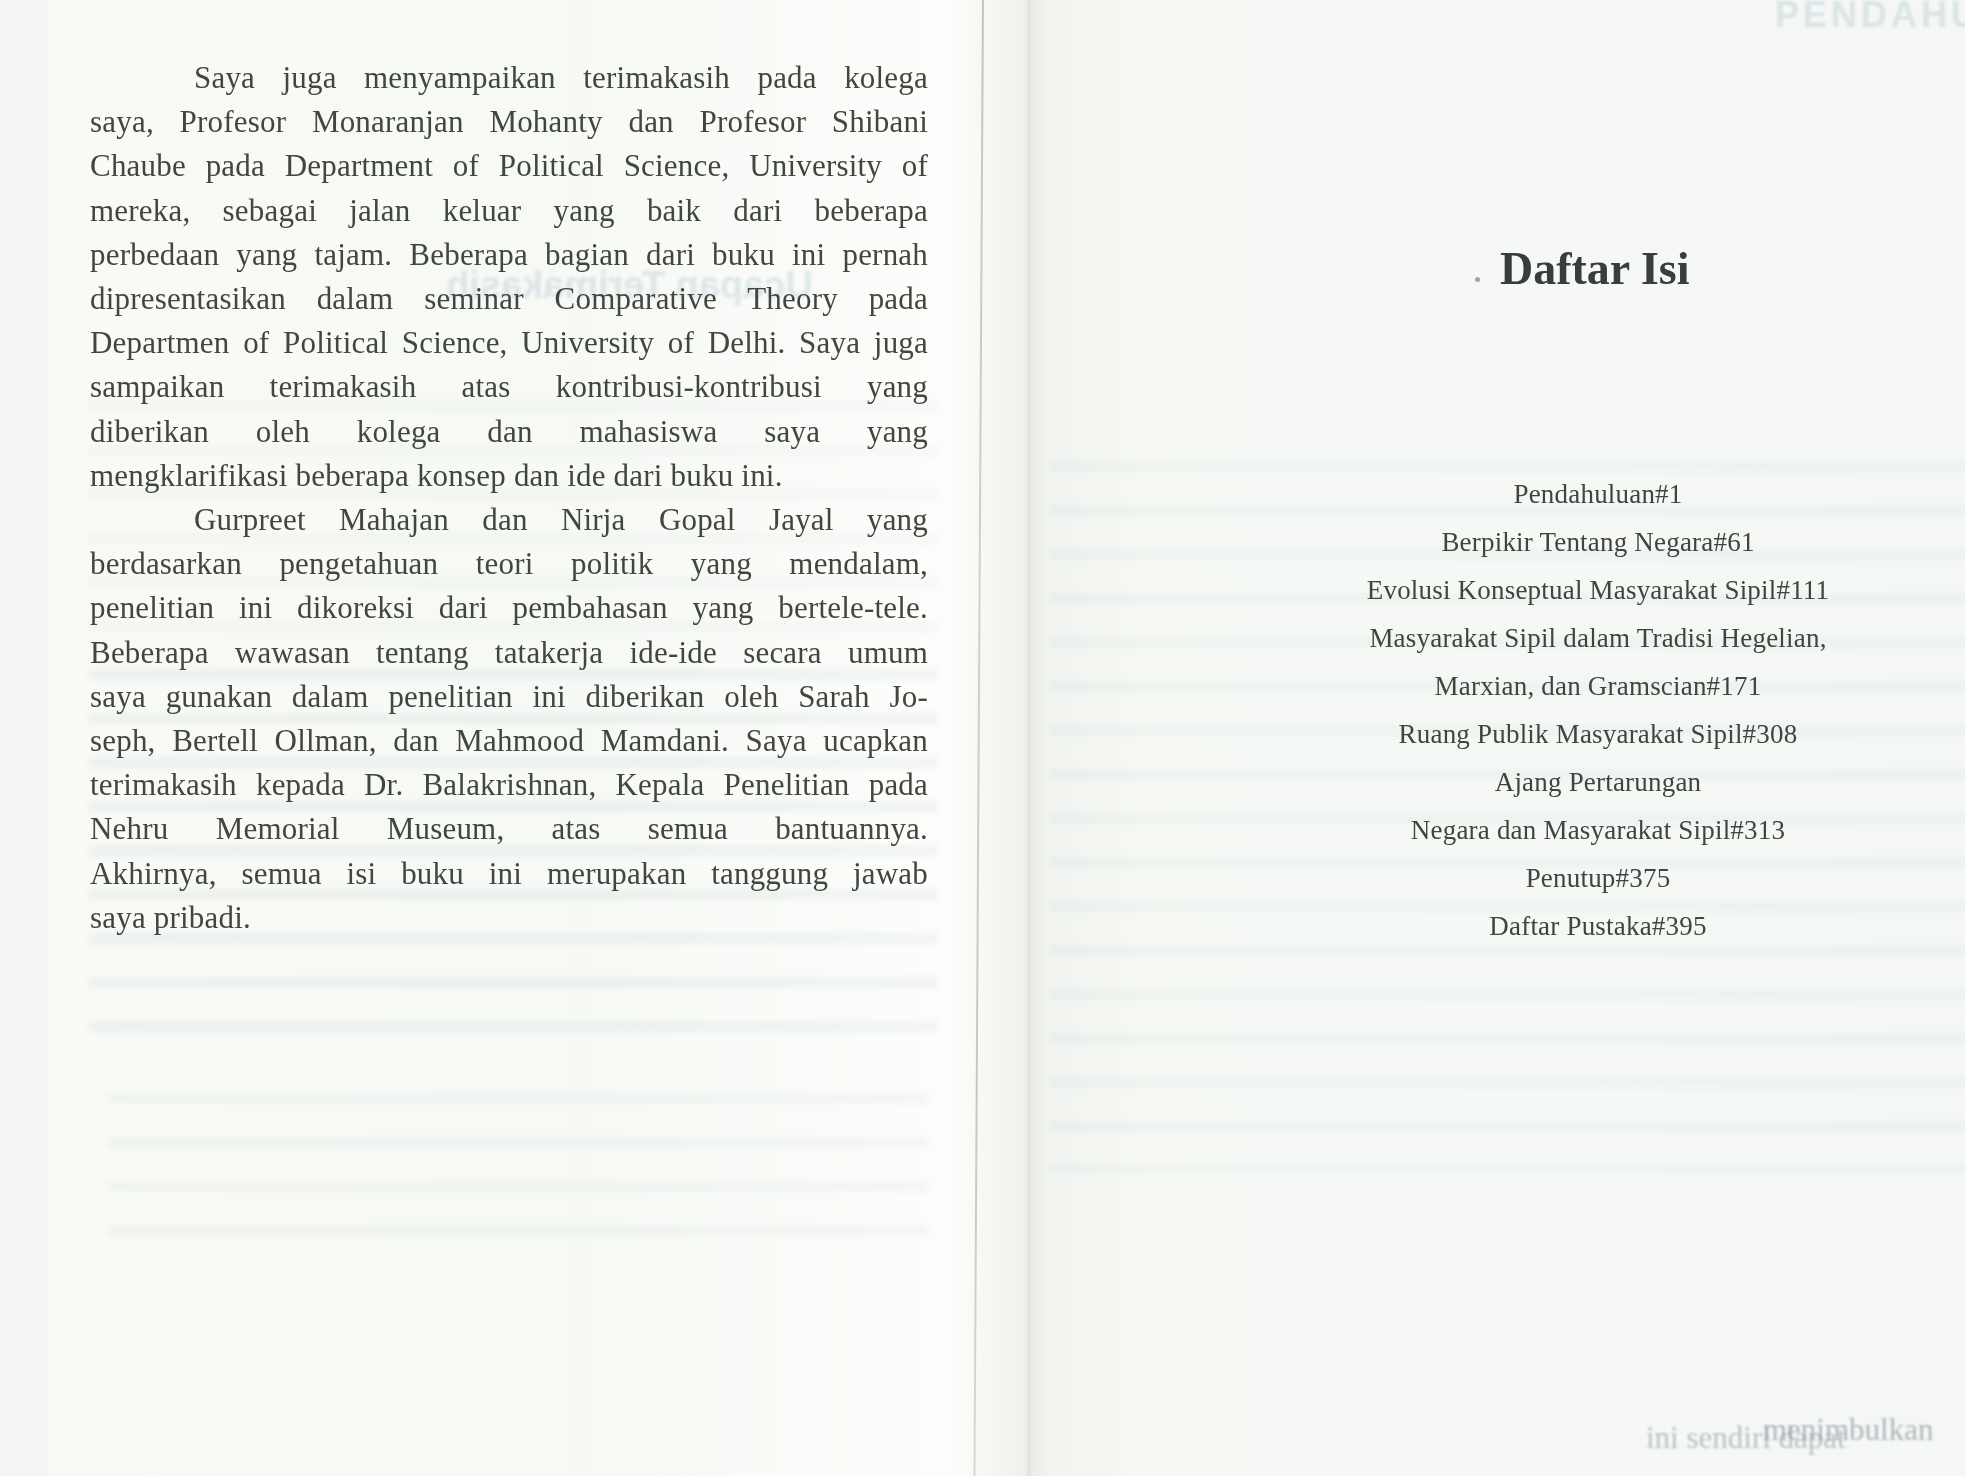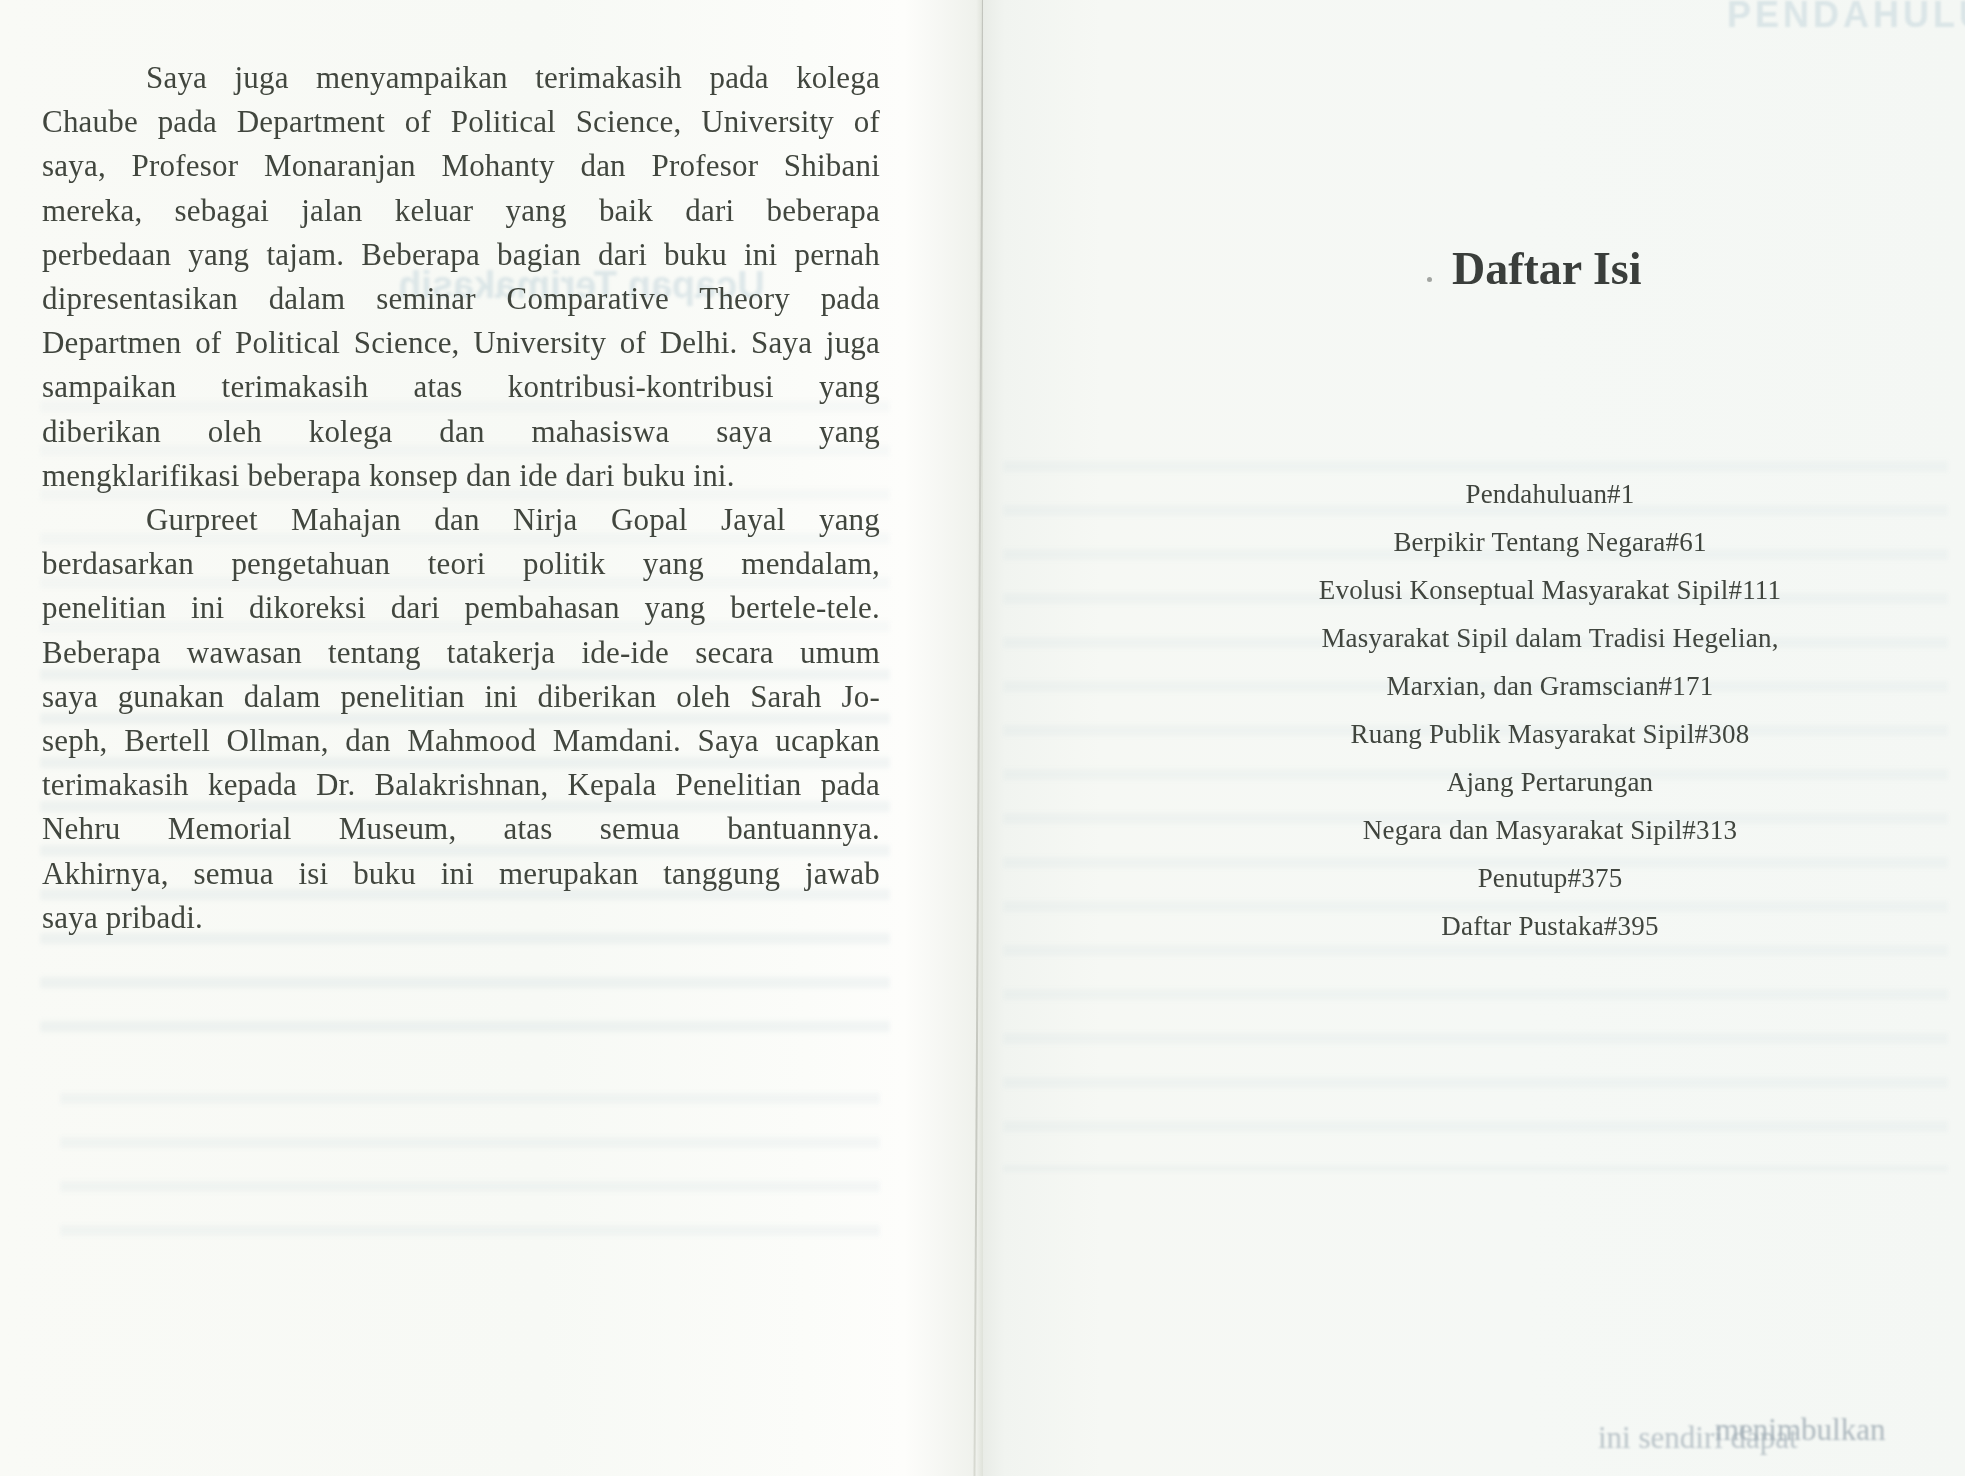--- a/index.html
+++ b/index.html
@@ -6,21 +6,21 @@
   html,body { width:1965px; height:1476px; }
   body {
     position:relative;
     background:#f4f6f3;
     font-family:"Liberation Serif", serif;
     overflow:hidden;
   }
   .scan { position:absolute; inset:0; }
 
   
-  .page { position:absolute; top:0; height:1476px; }
+  .page { position:absolute; top:0; height:1476px;margin-left:48px; }
   .page.left {
     left:0; width:983px;
     background:linear-gradient(90deg,#f9faf6 0%,#f7f9f5 55%,#fbfcf9 82%,#fdfdfb 92%,#eff1ec 99.3%,#dfe2da 100%);
   }
   .page.right {
     left:983px; width:982px;
     background:linear-gradient(90deg,#e9ece7 0%,#f1f4f0 2.2%,#f6f8f4 12%,#f5f8f5 55%,#f4f7f4 100%);
   }
   .fold-line {
     position:absolute; left:982px; top:-4px; width:2px; height:1486px;
@@ -100,22 +100,22 @@
   <section class="page left">
 
     <div class="ghost ghost-heading-left">Ucapan Terimakasih</div>
 
     <div class="ghost-rows left-mid"></div>
     <div class="ghost-rows left-low"></div>
     <div class="ghost-rows left-tail"></div>
 
     <div class="body-text">
       <div class="ln first">Saya juga menyampaikan terimakasih pada kolega</div>
+      <div class="ln">saya, Profesor Monaranjan Mohanty dan Profesor Shibani</div>
       <div class="ln">Chaube pada Department of Political Science, University of</div>
-      <div class="ln">saya, Profesor Monaranjan Mohanty dan Profesor Shibani</div>
       <div class="ln">mereka, sebagai jalan keluar yang baik dari beberapa</div>
       <div class="ln">perbedaan yang tajam. Beberapa bagian dari buku ini pernah</div>
       <div class="ln">dipresentasikan dalam seminar Comparative Theory pada</div>
       <div class="ln">Departmen of Political Science, University of Delhi. Saya juga</div>
       <div class="ln">sampaikan terimakasih atas kontribusi-kontribusi yang</div>
       <div class="ln">diberikan oleh kolega dan mahasiswa saya yang</div>
       <div class="ln parend">mengklarifikasi beberapa konsep dan ide dari buku ini.</div>
       <div class="ln first">Gurpreet Mahajan dan Nirja Gopal Jayal yang</div>
       <div class="ln">berdasarkan pengetahuan teori politik yang mendalam,</div>
       <div class="ln">penelitian ini dikoreksi dari pembahasan yang bertele-tele.</div>

